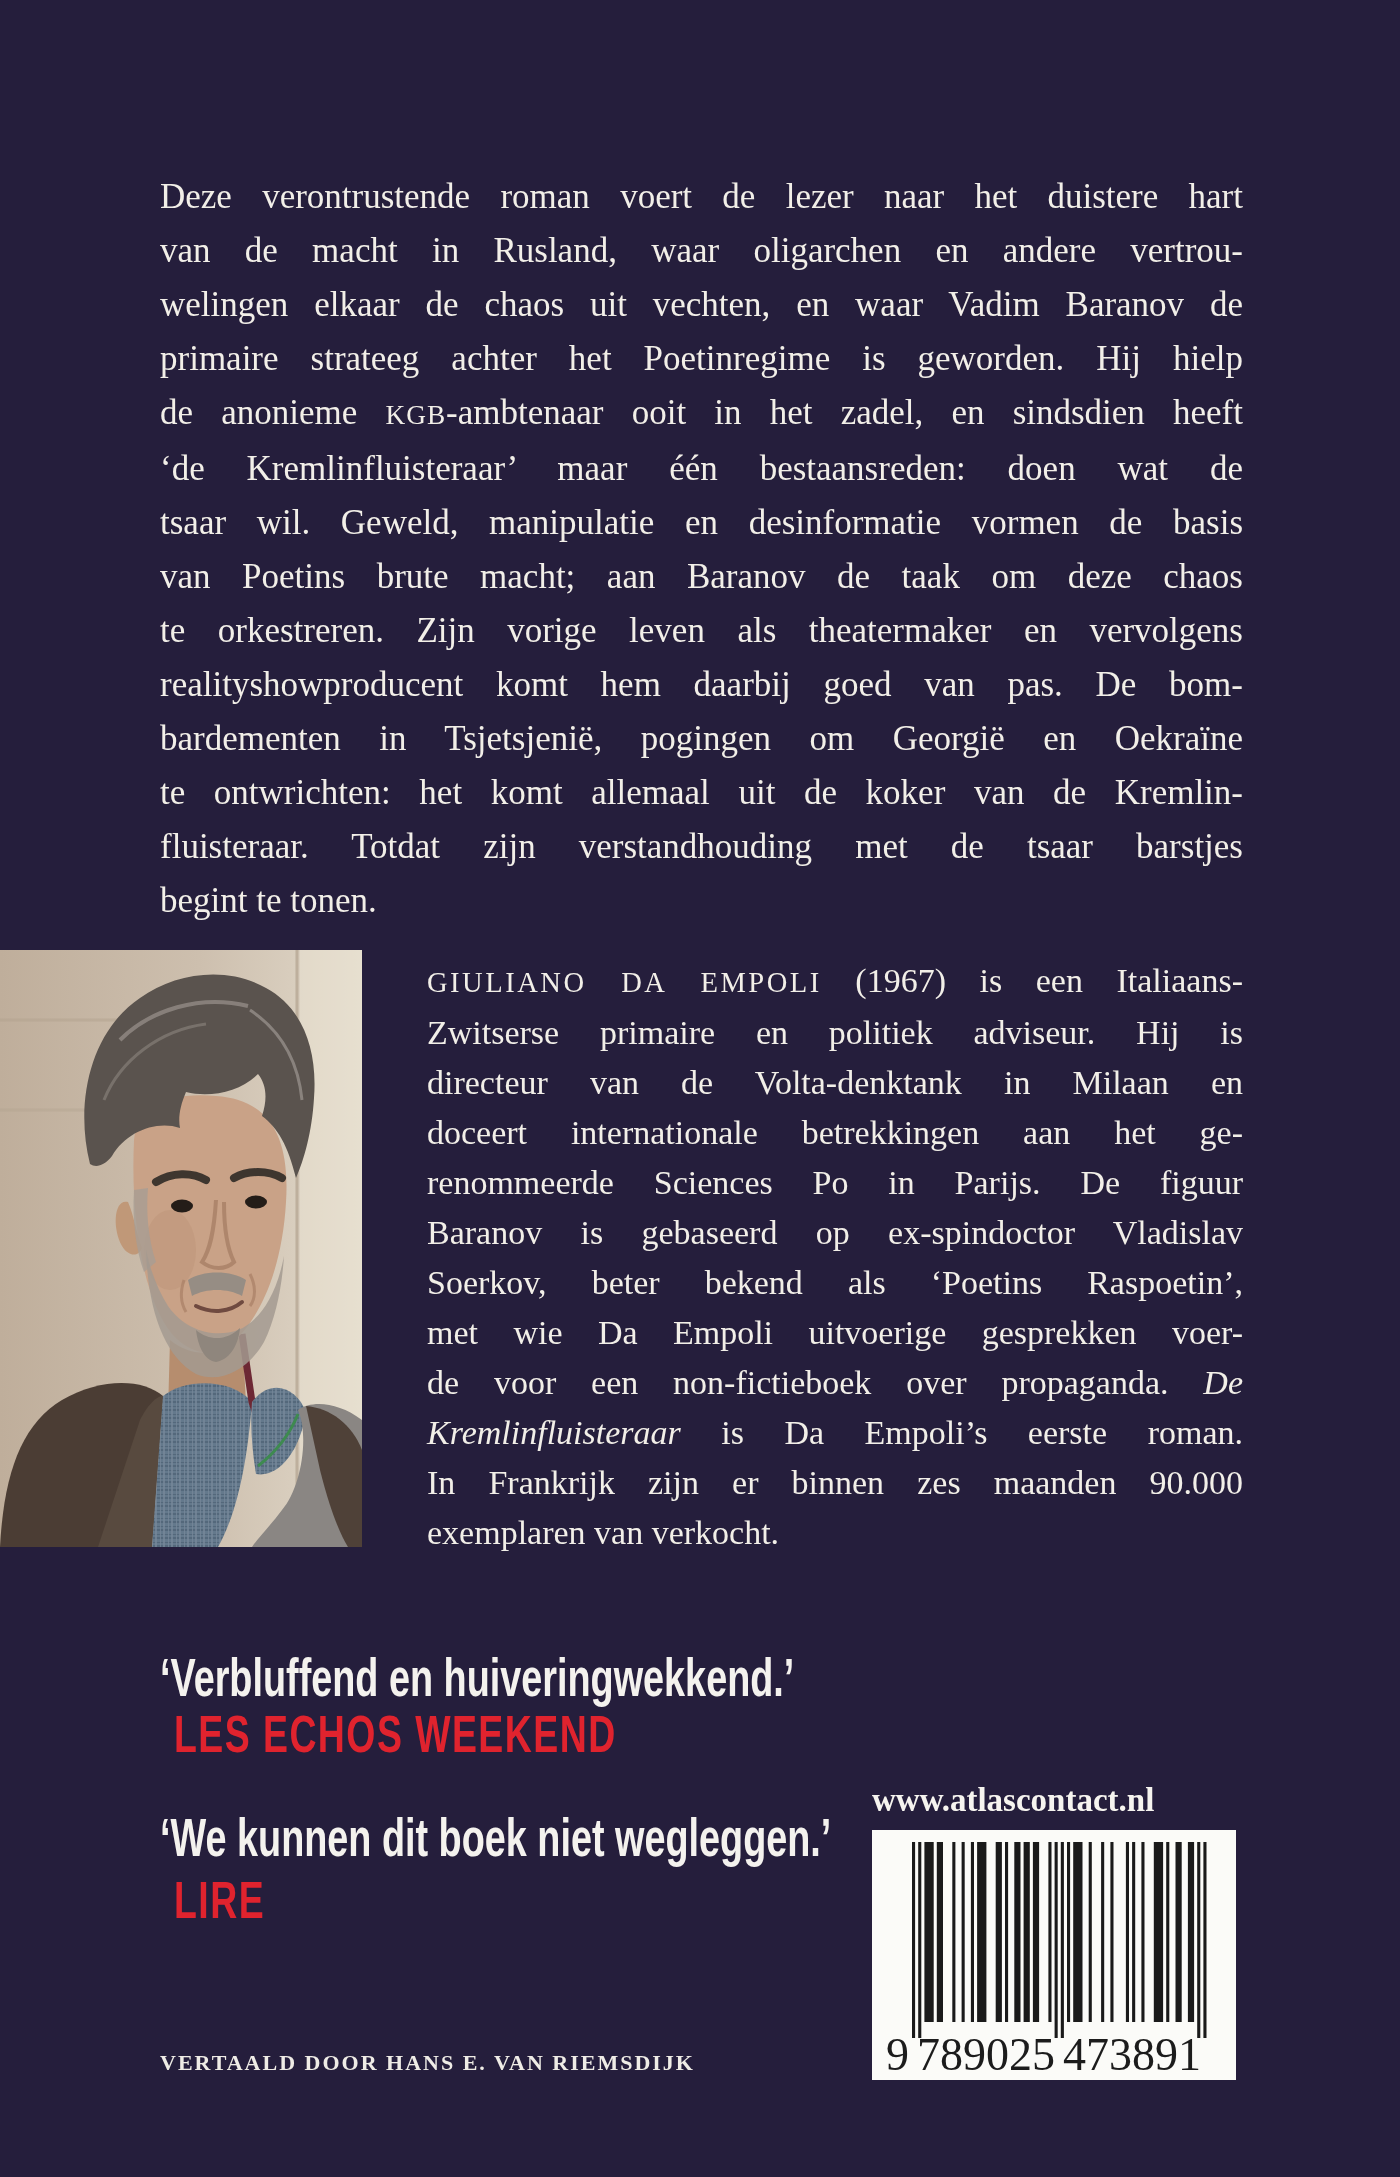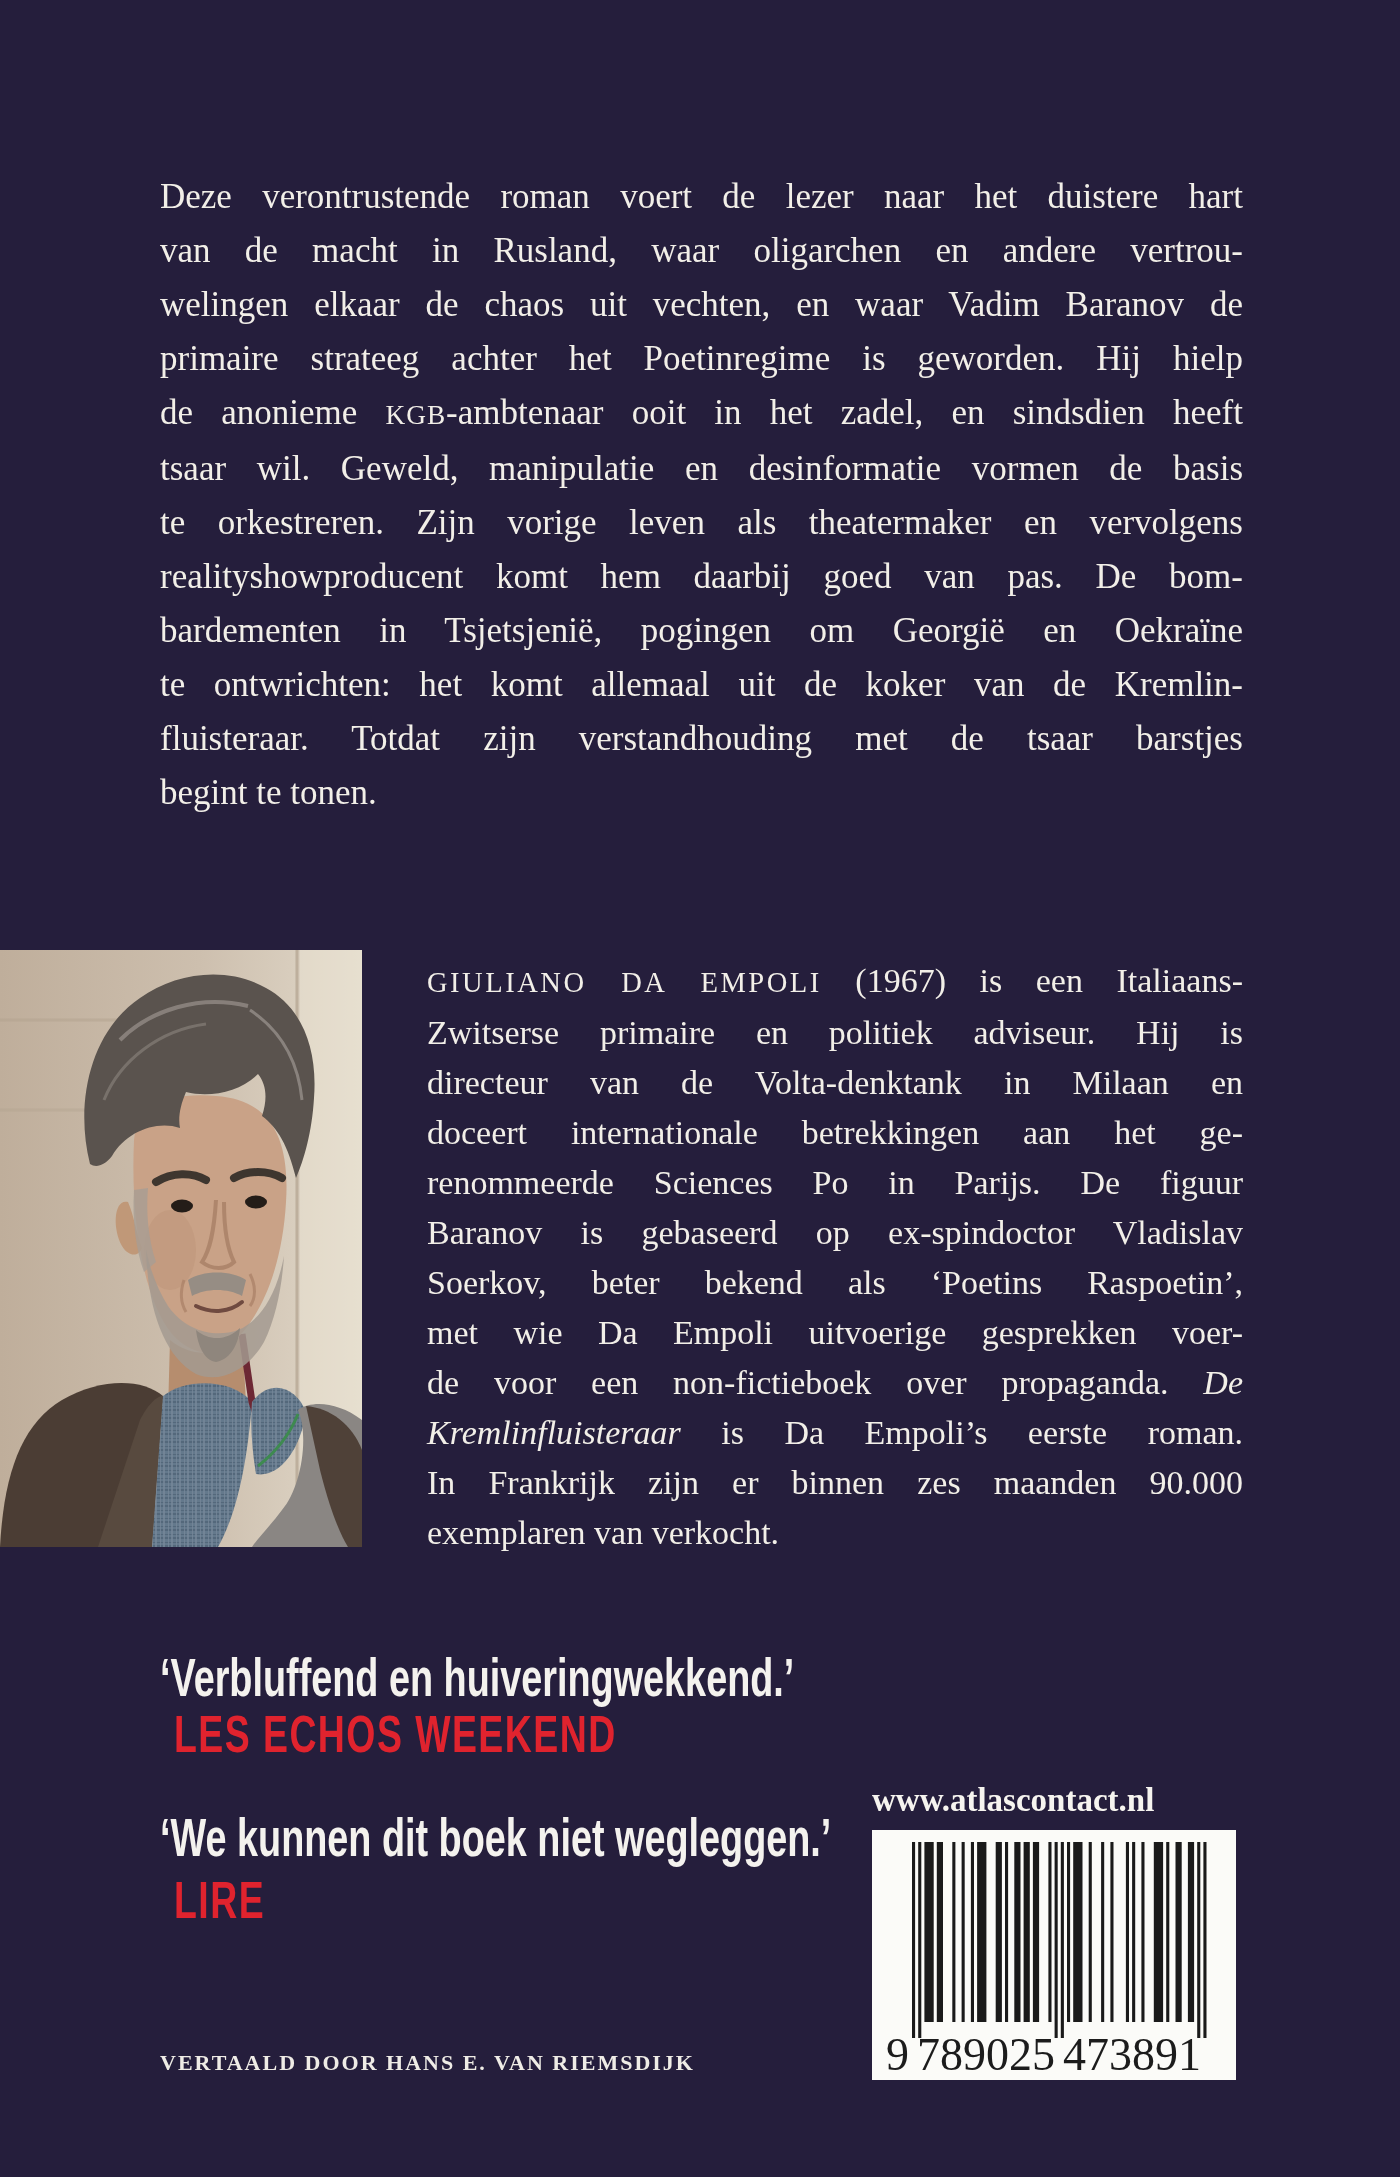--- a/index.html
+++ b/index.html
@@ -40,21 +40,23 @@
 <body>
 
 <div class="cover">
 
   <div class="textblock desc">
       <div class="jline"><span>Deze verontrustende roman voert de lezer naar het duistere hart</span></div>
       <div class="jline"><span>van de macht in Rusland, waar oligarchen en andere vertrou-</span></div>
       <div class="jline"><span>welingen elkaar de chaos uit vechten, en waar Vadim Baranov de</span></div>
       <div class="jline"><span>primaire strateeg achter het Poetinregime is geworden. Hij hielp</span></div>
       <div class="jline"><span>de anonieme </span><span class="sc">KGB</span><span>-ambtenaar ooit in het zadel, en sindsdien heeft</span></div>
+      <div class="jline"><span>‘de Kremlinfluisteraar’ maar één bestaansreden: doen wat de</span></div>
       <div class="jline"><span>tsaar wil. Geweld, manipulatie en desinformatie vormen de basis</span></div>
+      <div class="jline"><span>van Poetins brute macht; aan Baranov de taak om deze chaos</span></div>
       <div class="jline"><span>te orkestreren. Zijn vorige leven als theatermaker en vervolgens</span></div>
       <div class="jline"><span>realityshowproducent komt hem daarbij goed van pas. De bom-</span></div>
       <div class="jline"><span>bardementen in Tsjetsjenië, pogingen om Georgië en Oekraïne</span></div>
       <div class="jline"><span>te ontwrichten: het komt allemaal uit de koker van de Kremlin-</span></div>
       <div class="jline"><span>fluisteraar. Totdat zijn verstandhouding met de tsaar barstjes</span></div>
       <div class="jline last"><span>begint te tonen.</span></div>
     </div>
 
   <svg class="photo" viewBox="0 0 362 597" xmlns="http://www.w3.org/2000/svg" preserveAspectRatio="none">
     <defs>

